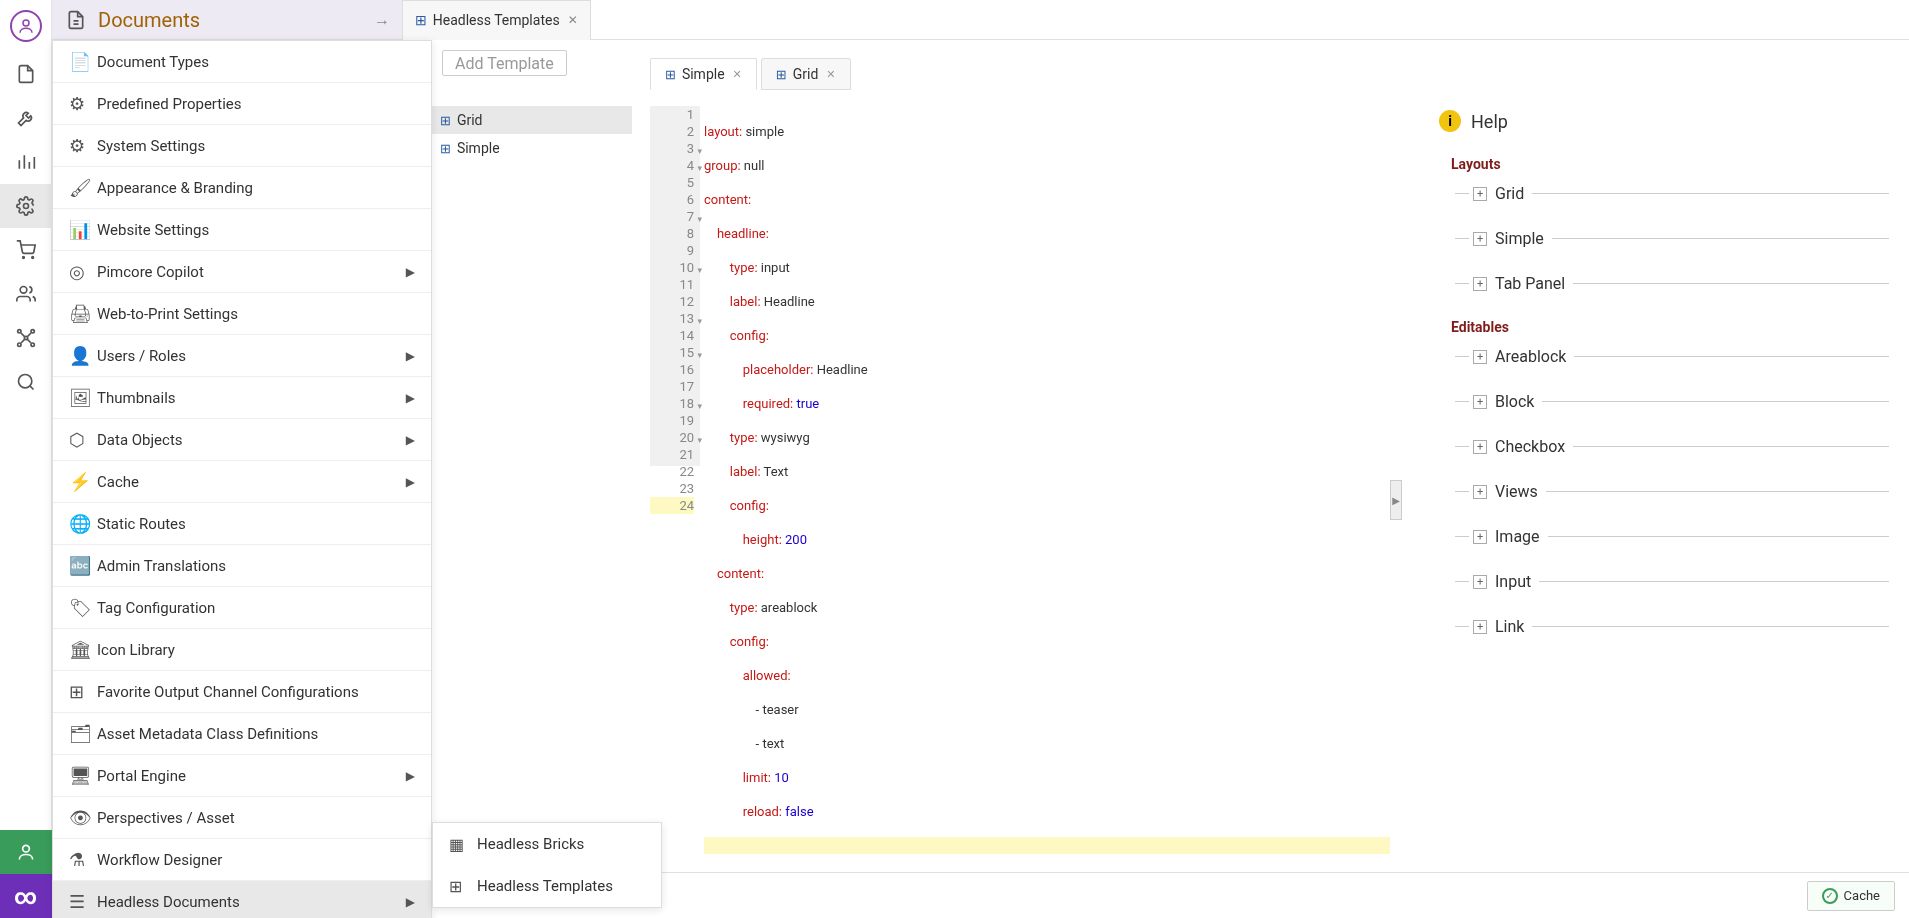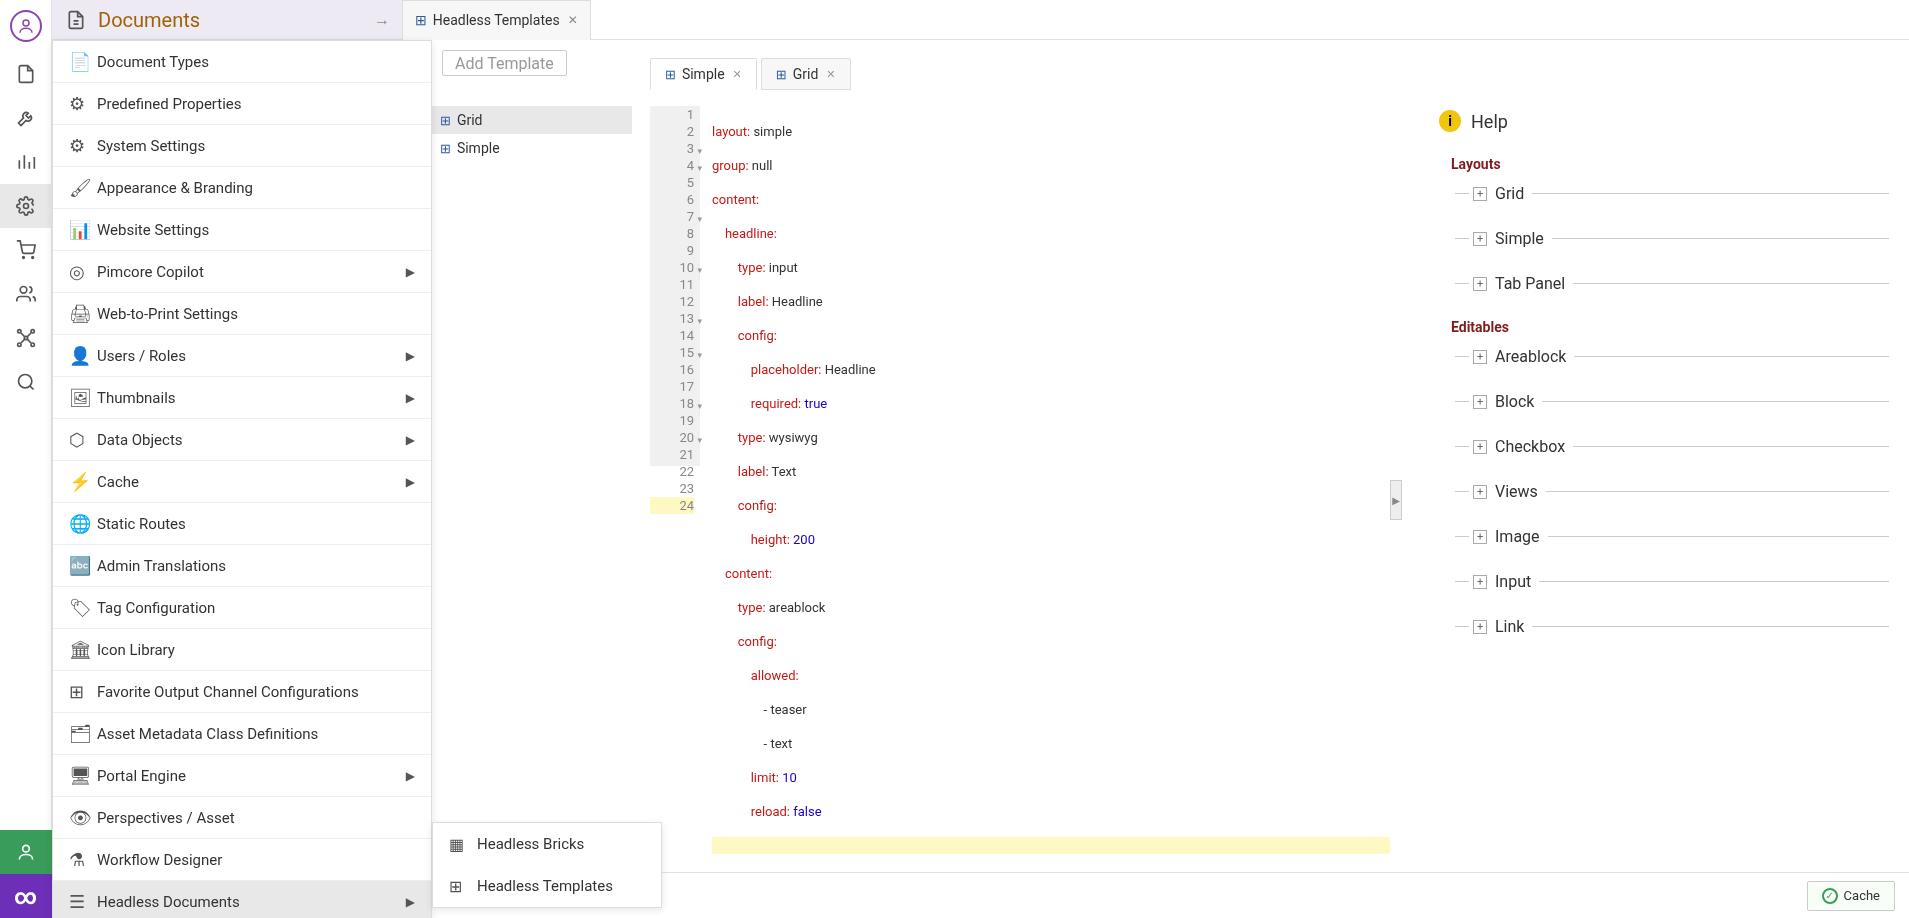--- a/index.html
+++ b/index.html
@@ -54,21 +54,21 @@
 .inner-tab { height: 32px; padding: 0 14px; display: flex; align-items: center; border: 1px solid #ddd; background: #f7f7f7; margin-right: 4px; font-size: 14px; color: #333; cursor: pointer; border-radius: 2px 2px 0 0; }
 .inner-tab.active { background: #fff; border-bottom-color: #fff; }
 .inner-tab-icon { color: #2c5aa0; margin-right: 6px; font-size: 13px; }
 .inner-tab-close { margin-left: 8px; color: #999; font-size: 11px; cursor: pointer; }
 
 
 .editor { position: absolute; left: 650px; top: 106px; width: 740px; height: 360px; font-family: Consolas, Monaco, monospace; font-size: 13px; display: flex; }
 .gutter { width: 50px; background: #f0f0f0; color: #888; text-align: right; line-height: 17px; padding-right: 6px; user-select: none; }
 .gutter-line { height: 17px; position: relative; }
 .fold { position: absolute; right: -8px; top: 3px; font-size: 9px; color: #999; }
-.code { flex: 1; background: #fff; line-height: 17px; padding-left: 12px; white-space: pre; color: #333; }
+.code { flex: 1; background: #fff; line-height: 17px; padding-left: 4px; white-space: pre; color: #333; }
 .code-line { height: 17px; }
 .cursor-line { background: #fef9c3; }
 .kw { color: #c41a16; }
 .num { color: #1c00cf; }
 .bool { color: #1c00cf; }
 
 
 .help-panel { position: absolute; right: 0; top: 90px; width: 490px; bottom: 46px; background: #fff; padding: 20px; overflow-y: auto; }
 .help-title { display: flex; align-items: center; font-size: 18px; color: #333; margin-bottom: 24px; }
 .help-info-icon { width: 22px; height: 22px; border-radius: 50%; background: #f1c40f; color: #000; display: flex; align-items: center; justify-content: center; font-size: 14px; font-weight: bold; margin-right: 10px; }

